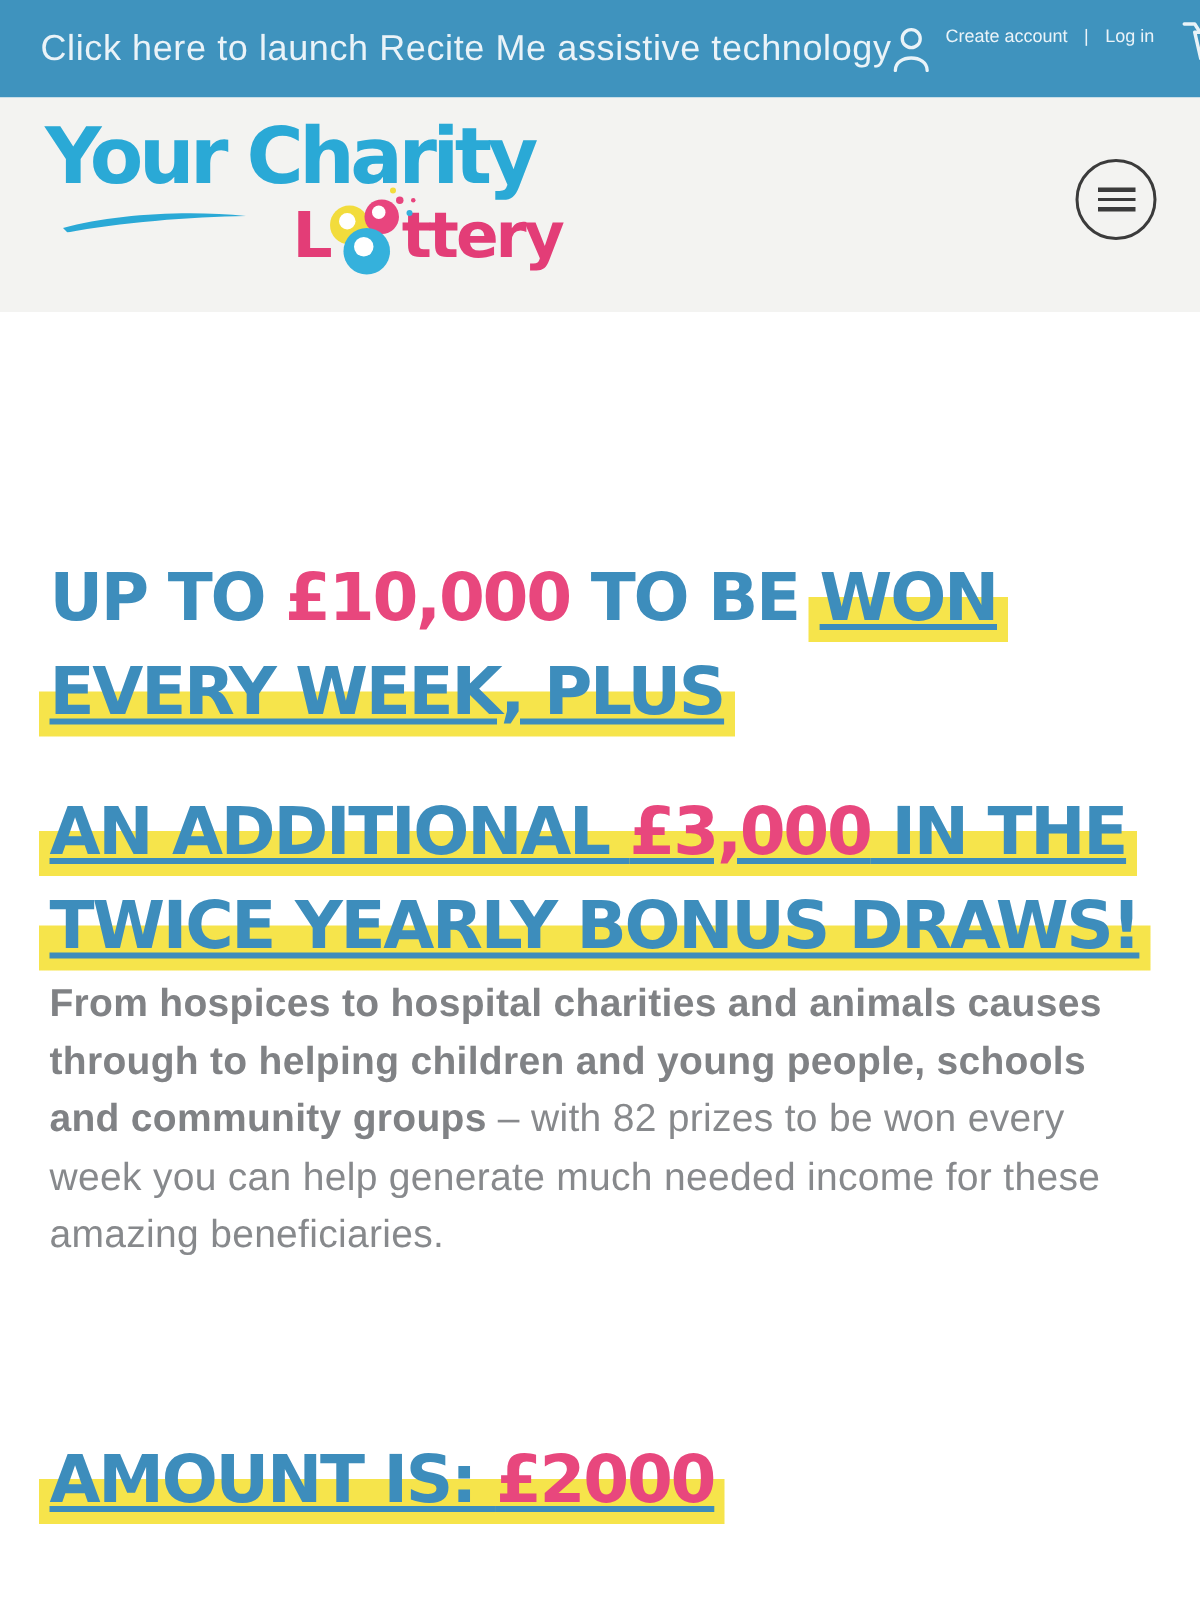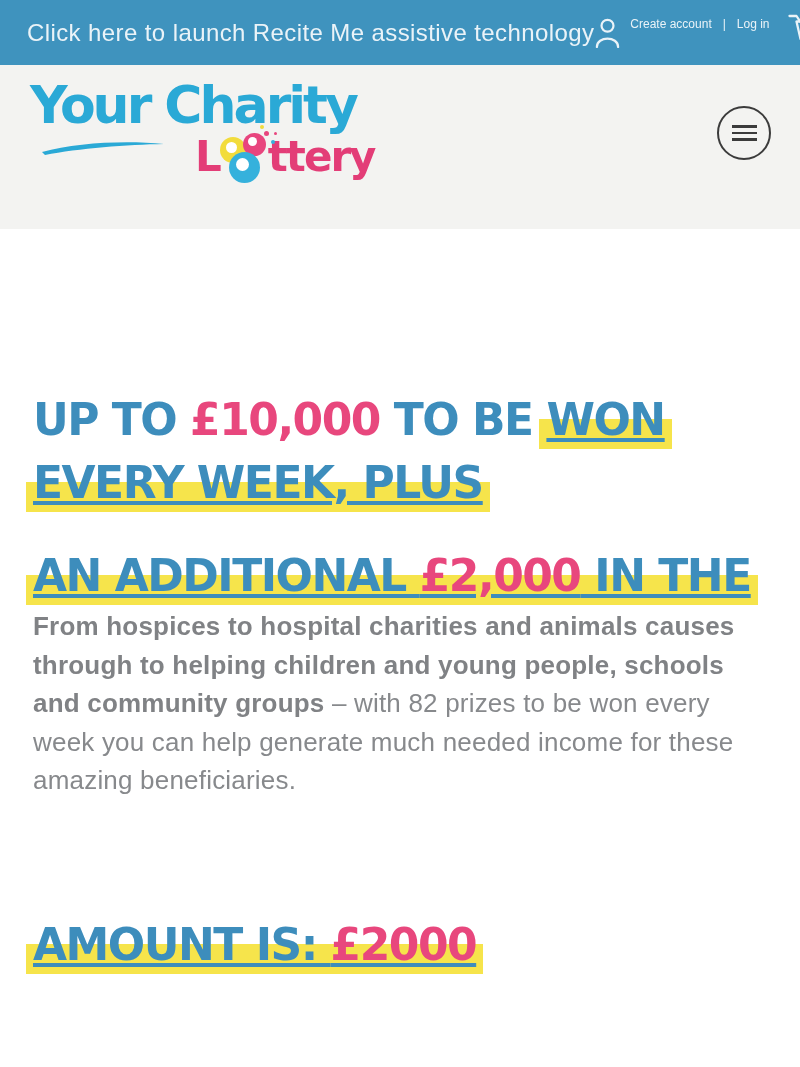--- a/index.html
+++ b/index.html
@@ -22,21 +22,21 @@
   .account {
     display:flex; gap:9px; font-size:12px; white-space:nowrap;
   }
   .account a { color:#EAF3F8; text-decoration:none; cursor:pointer; }
   .account .sep { margin:0 2px; }
   .icon-svg { display:block; }
   .cart-btn { margin-left:18px; cursor:pointer; background:none; border:none; }
 
   
   .site-header {
-    height:164px; background:#F3F3F1; position:relative; padding:11px 0 0 30px;
+    height:143px; background:#F3F3F1; position:relative; padding:11px 0 0 30px;
   }
   .logo { position:relative; width:400px; cursor:pointer; }
   .logo-line1 {
     font-family:"DejaVu Sans", sans-serif; font-weight:bold;
     font-size:52px; line-height:1.12; letter-spacing:-3px; color:#2AA9D6;
     white-space:nowrap;
   }
   .logo-swoosh { position:absolute; left:8px; top:63px; }
   .logo-line2 {
     font-family:"DejaVu Sans", sans-serif; font-weight:bold;
@@ -152,19 +152,19 @@
     <span class="bar"></span>
     <span class="bar"></span>
     <span class="bar"></span>
   </button>
 </div>
 
 <main>
 
   <h1 class="hero-h h1"><span>UP TO </span><span class="pink">£10,000</span><span> TO BE </span><span class="hl">WON</span><br><span class="hl">EVERY WEEK, PLUS</span></h1>
 
-  <h2 class="hero-h h2"><span class="hl"><span>AN ADDITIONAL </span><span class="pink">£2,000</span><span> IN THE</span></span><br></h2>
+  <h2 class="hero-h h2"><span class="hl"><span>AN ADDITIONAL </span><span class="pink">£3,000</span><span> IN THE</span></span><br><span class="hl">TWICE YEARLY BONUS DRAWS!</span></h2>
 
   <p class="intro"><b>From hospices to hospital charities and animals causes through to helping children and young people, schools and community groups</b><span> – with 82 prizes to be won every week you can help generate much needed income for these amazing beneficiaries.</span></p>
 
   <h2 class="hero-h h3"><br><span class="hl"><span>AMOUNT IS: </span><span class="pink">£2000</span></span></h2>
 
 </main>
 
 </body></html>

